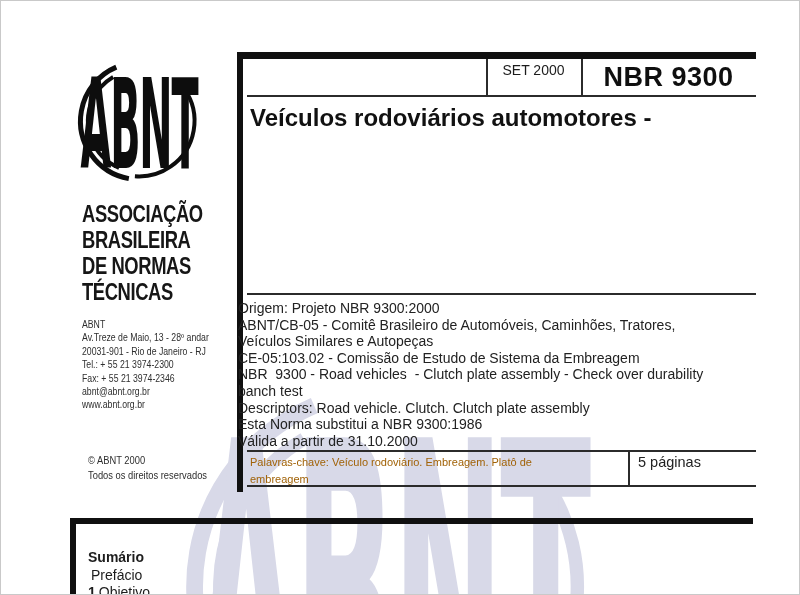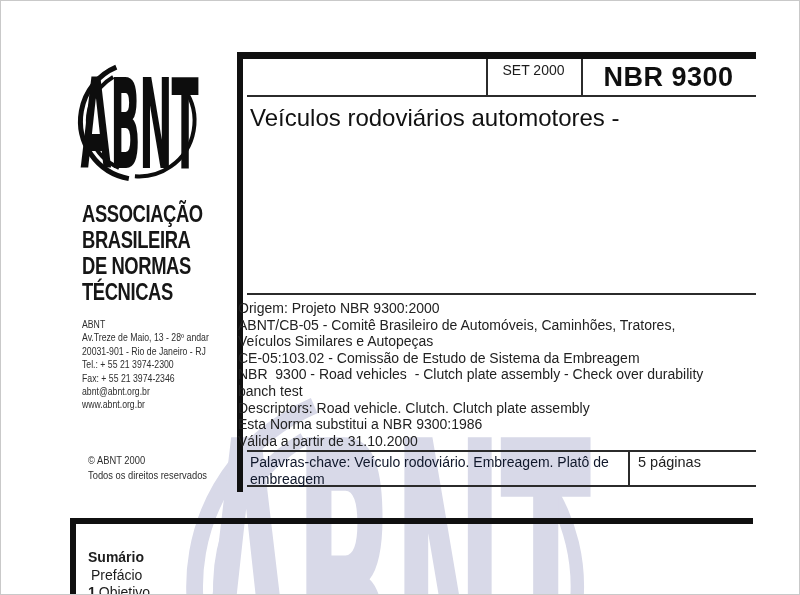--- a/index.html
+++ b/index.html
@@ -39,26 +39,26 @@
   .rule-bottom{left:247px;top:485px;width:509px;height:2px;}
 
   
   .cell-date{left:486px;top:59px;width:95px;height:22px;display:flex;align-items:center;
              justify-content:center;font-size:14px;color:#1c1c1c;z-index:4;}
   .cell-code{left:581px;top:59px;width:175px;height:36px;display:flex;align-items:center;
              justify-content:center;font-size:27px;font-weight:bold;letter-spacing:0.5px;
              color:#0f0f0f;z-index:4;}
 
   
-  .title{left:250px;top:103px;font-size:24px;font-weight:normal;line-height:30px;
+  .title{left:250px;top:103px;font-size:24px;font-weight:bold;line-height:30px;
          color:#111;z-index:4;white-space:nowrap;}
   .origin{left:238px;top:300px;font-size:14px;line-height:16.6px;color:#222;
           z-index:4;white-space:pre;}
-  .kw-cell{left:250px;top:454px;width:375px;font-size:14px;line-height:16.5px;
-           color:#0f172a;z-index:4;}
+  .kw-cell{left:250px;top:454px;width:375px;font-size:11px;line-height:16.5px;
+           color:#a16207;z-index:4;}
   .kw-line1{white-space:nowrap;}
   .kw-line2{text-align:left;}
   .pages{left:638px;top:454px;font-size:14.5px;color:#222;z-index:4;white-space:nowrap;}
 
   
   .bar2-top{left:70px;top:518px;width:683px;height:6px;}
   .bar2-left{left:70px;top:518px;width:6px;height:77px;}
   .summary{left:88px;top:549px;font-size:14px;line-height:17.5px;color:#1d1d1d;z-index:4;}
   .summary .heading{font-weight:bold;}
   .summary .num{font-weight:bold;margin-right:3px;}

